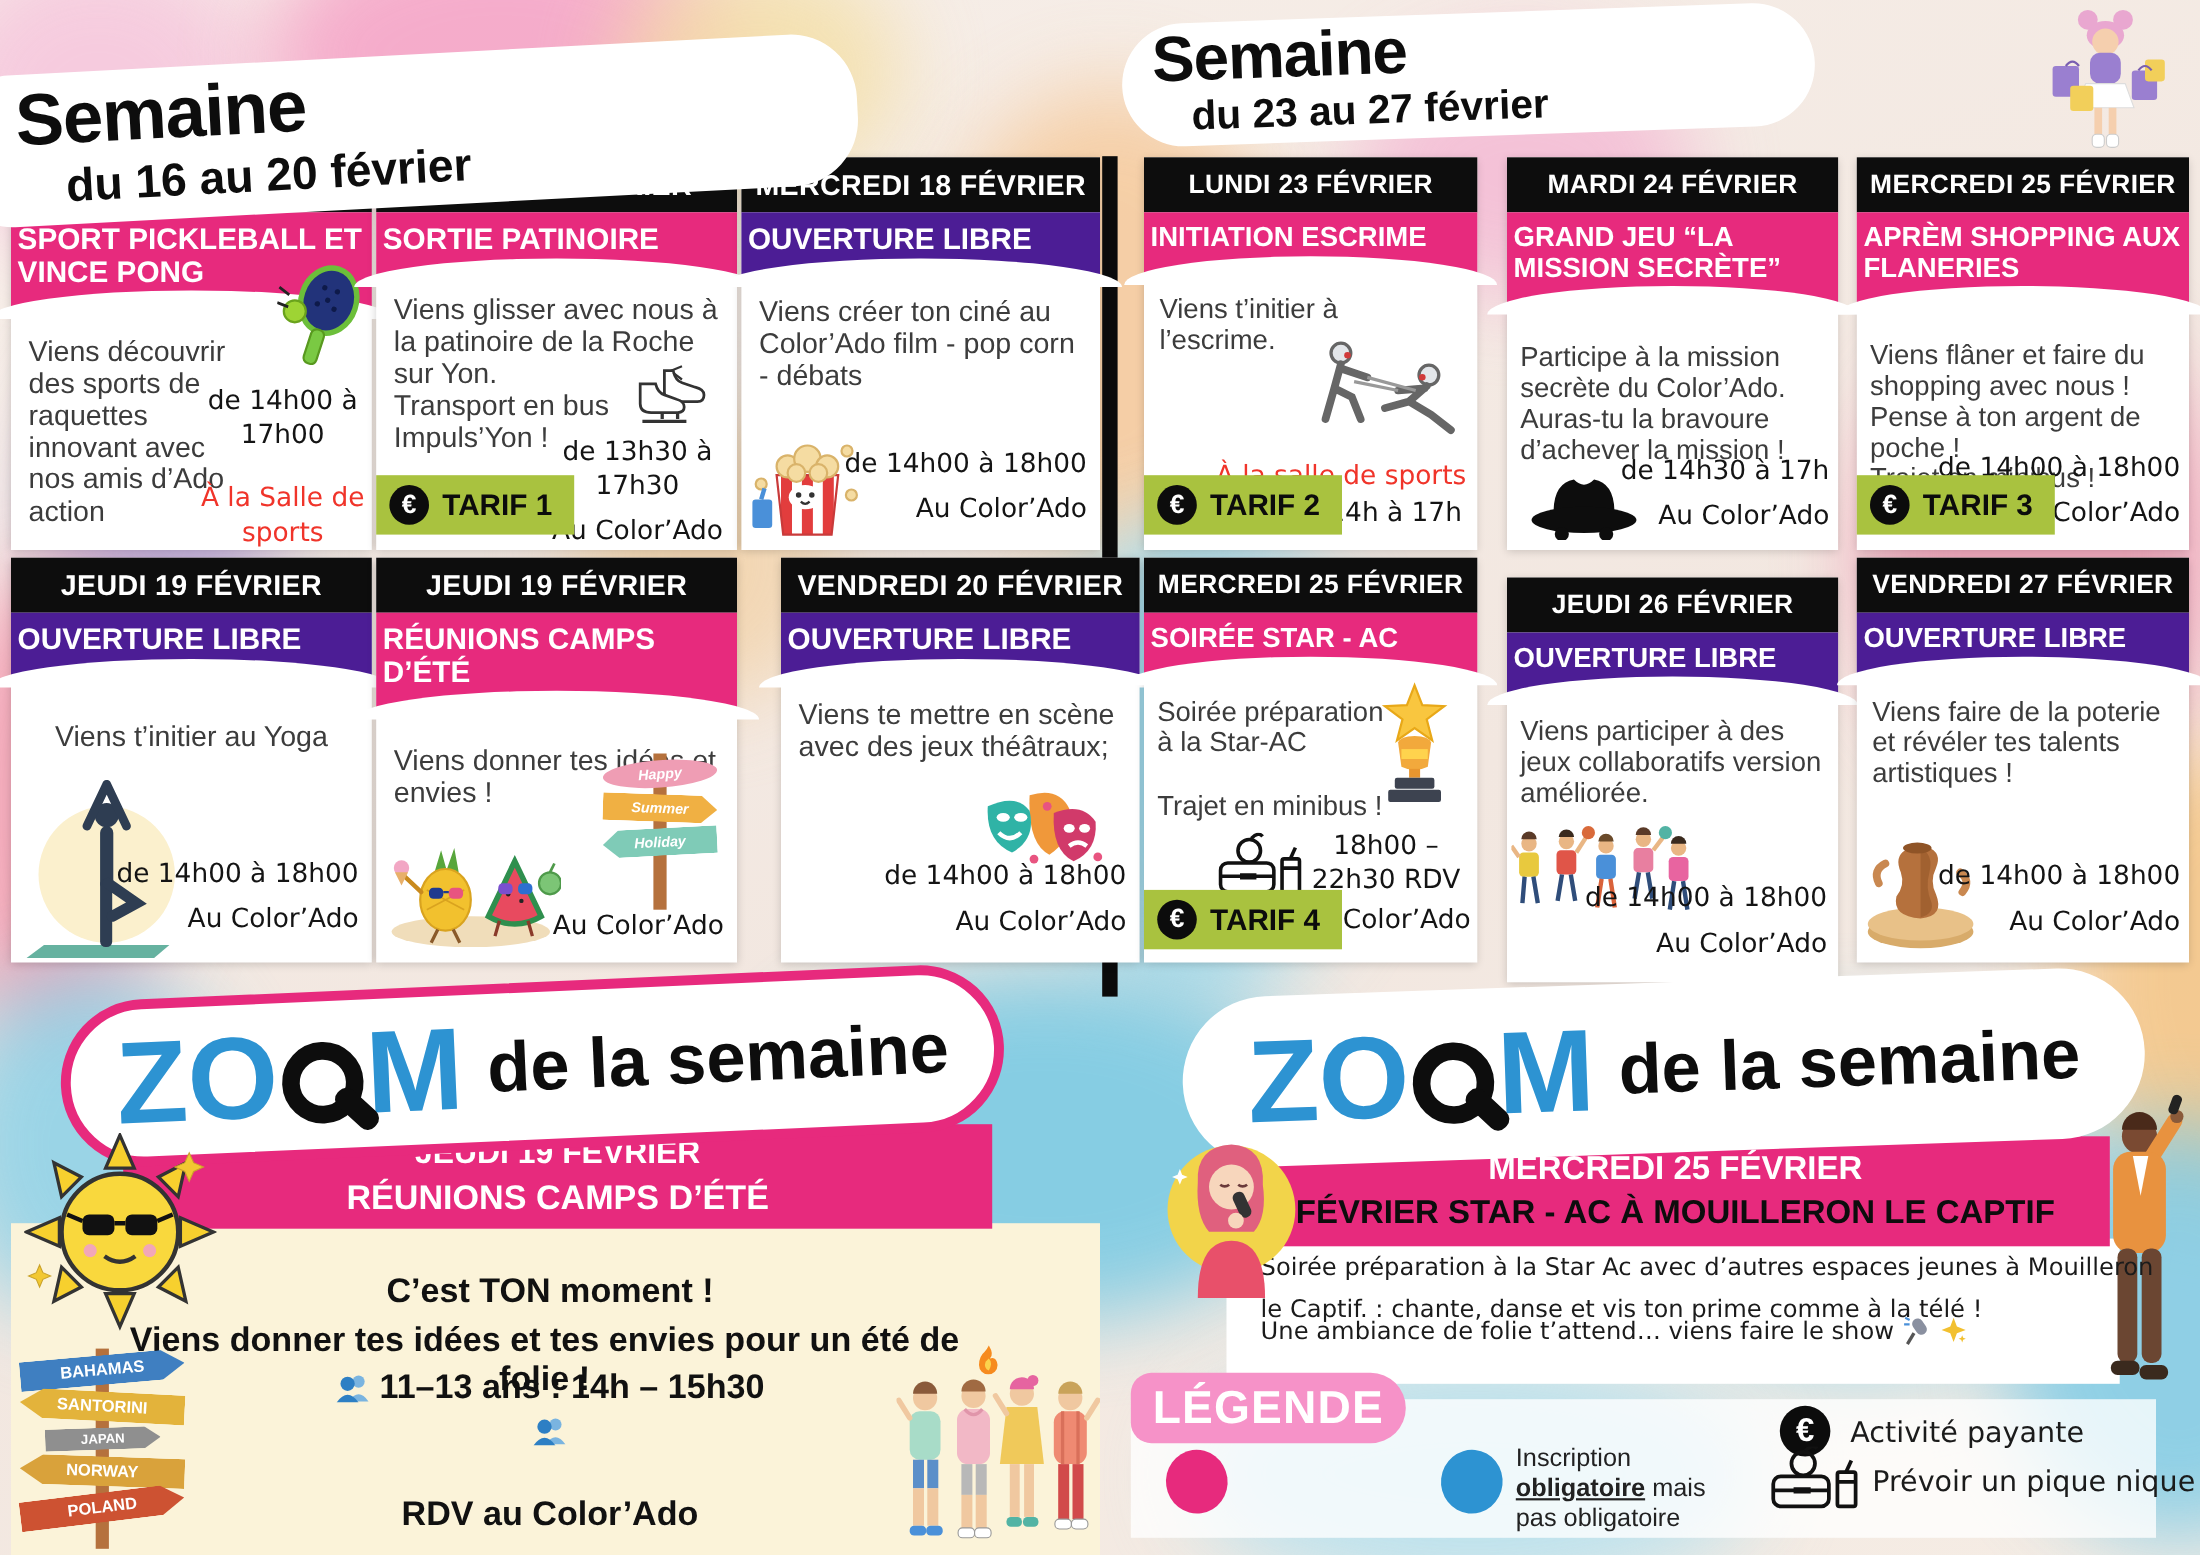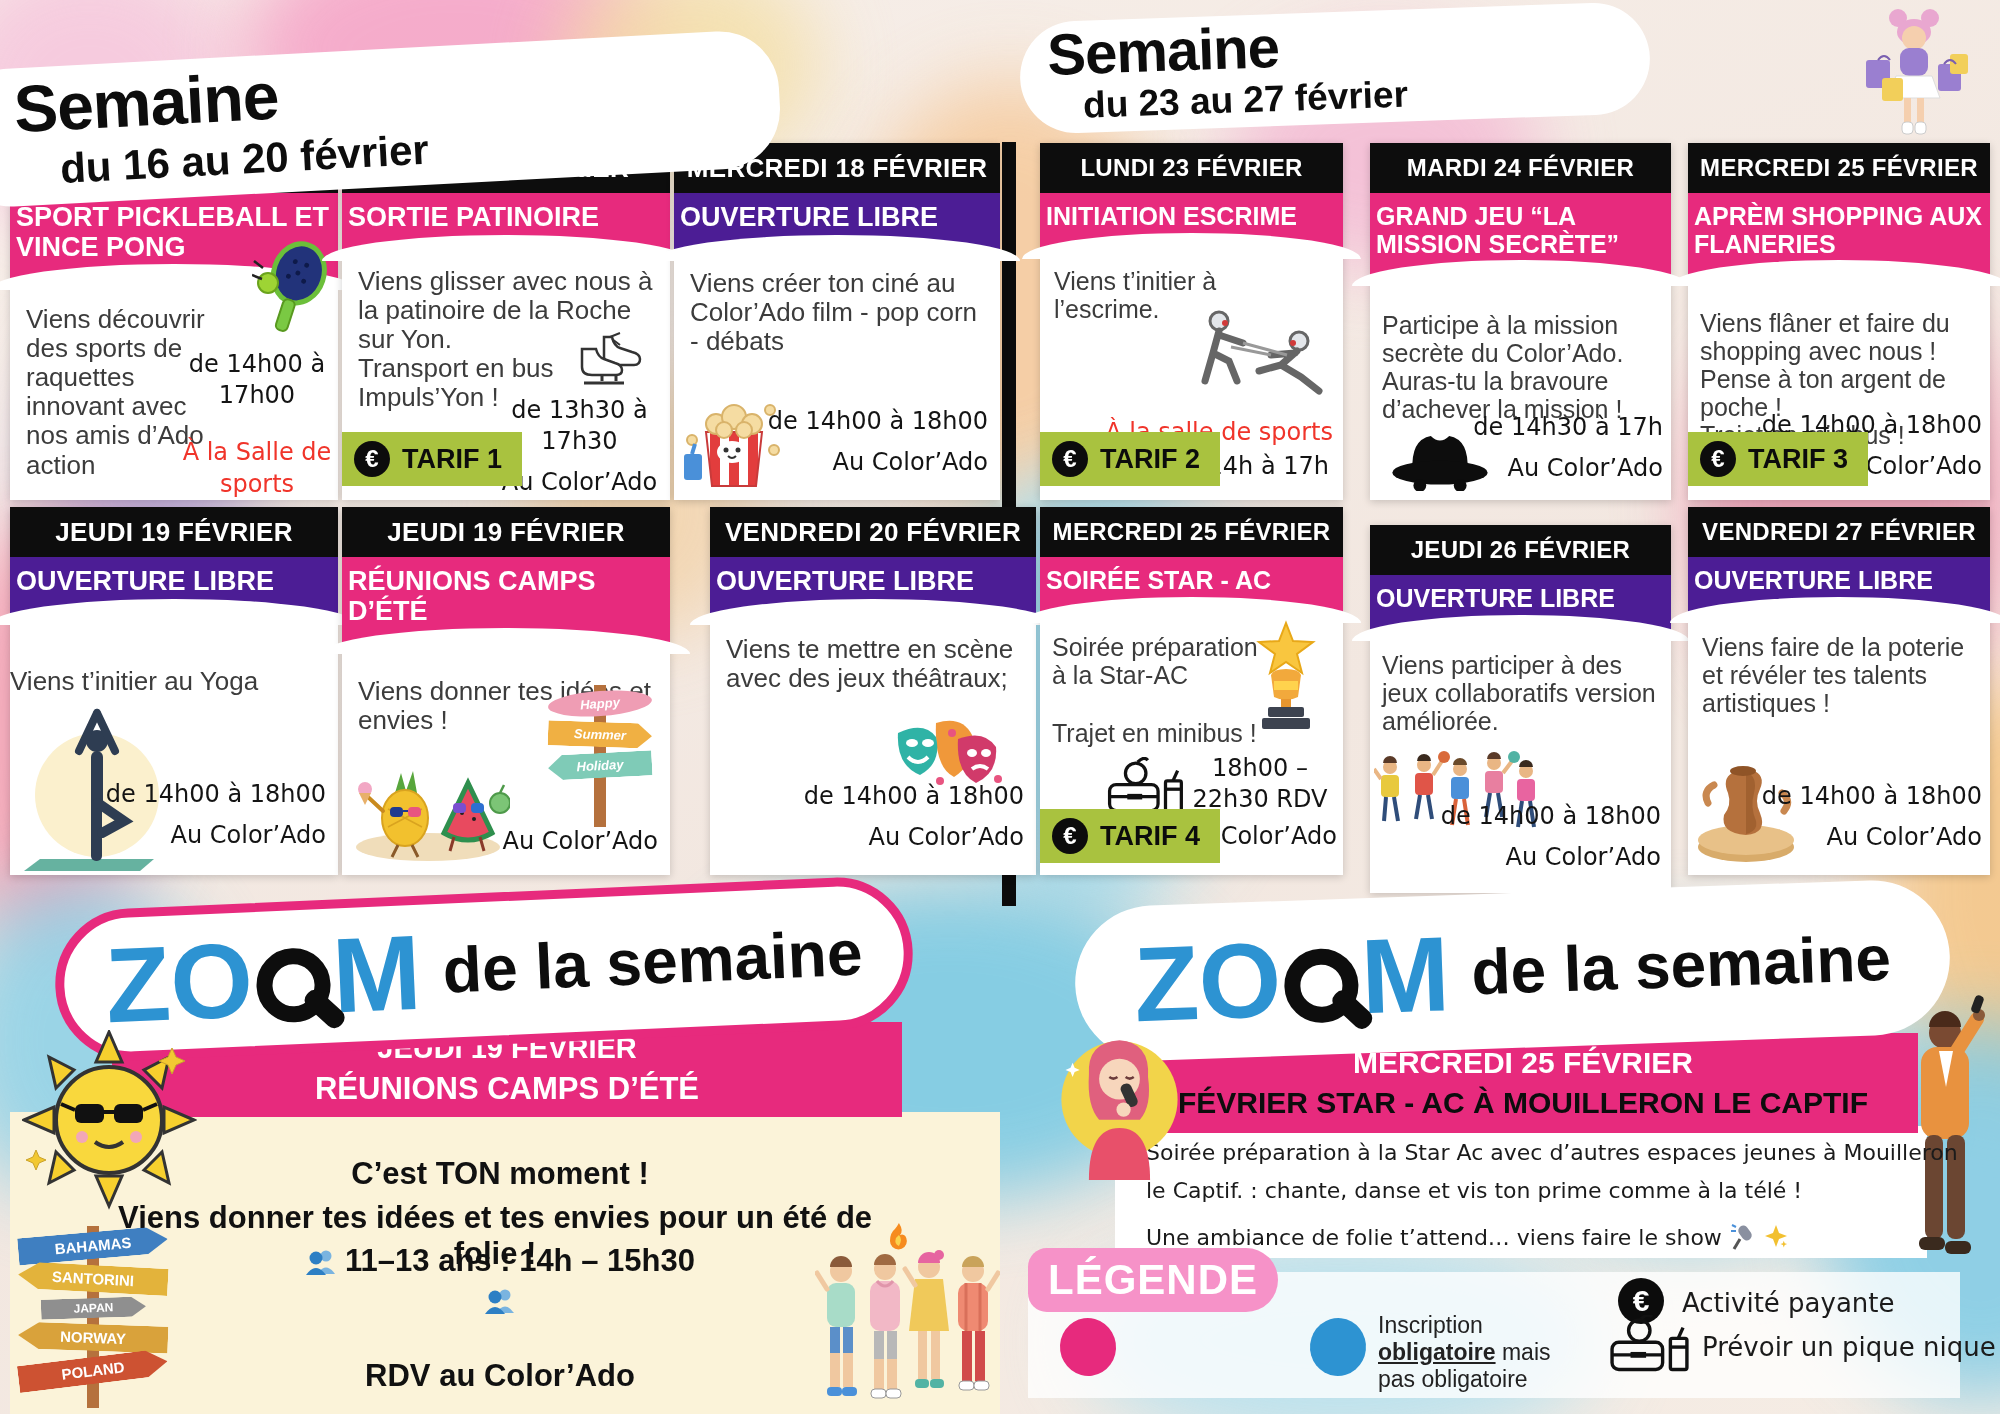--- a/index.html
+++ b/index.html
@@ -192,21 +192,21 @@
     </svg>
     <div class="tblock" style="right:12px;bottom:22px;text-align:right">
       <div>de 14h00 à 18h00</div>
       <div class="loc">Au Color’Ado</div>
     </div>
   </div>
 
   <div class="card p1" style="left:10px;top:507px;width:328px;height:368px">
     <div class="daybar">JEUDI 19 FÉVRIER</div>
     <div class="band blue">OUVERTURE LIBRE</div>
-    <p class="desc" style="left:0;top:160px;width:100%;text-align:left">Viens t’initier au Yoga</p>
+    <p class="desc" style="left:0;top:148px;width:100%;text-align:center">Viens t’initier au Yoga</p>
     <svg class="cicon" style="left:12px;top:196px" width="150" height="168" viewBox="0 0 150 168">
       <circle cx="75" cy="92" r="62" fill="#fbf0cd"></circle>
       <path d="M18 156 L132 156 L118 168 L2 168 Z" fill="#66b2a0"></path>
       <g fill="#2e3d52">
         <circle cx="75" cy="38" r="11"></circle>
         <path d="M75 10 L57 48 M75 10 L93 48" stroke="#2e3d52" stroke-width="8" stroke-linecap="round" fill="none"></path>
         <rect x="69" y="48" width="12" height="58" rx="6"></rect>
         <rect x="69" y="96" width="11" height="62" rx="5"></rect>
         <path d="M76 100 L102 118 L80 130" stroke="#2e3d52" stroke-width="10" stroke-linecap="round" fill="none"></path>
       </g>
@@ -586,21 +586,21 @@
     <rect x="26" y="242" width="26" height="13" rx="6" fill="#3a2a1e"></rect>
       <rect x="52" y="246" width="26" height="13" rx="6" fill="#3a2a1e"></rect>
   </svg>
 
   <div class="rl" style="left:1146px;top:1140px">
       <span>Soirée préparation à la Star Ac avec d’autres espaces jeunes à Mouilleron</span>
     </div>
   <div class="rl" style="left:1146px;top:1178px">
       <span>le Captif. : chante, danse et vis ton prime comme à la télé !</span>
     </div>
-  <div class="rl" style="left:1146px;top:1223px">
+  <div class="rl" style="left:1146px;top:1196px">
     <span>Une ambiance de folie t’attend… viens faire le show</span>
     <svg width="26" height="28" viewBox="0 0 26 28">
         <rect x="10" y="2" width="10" height="16" rx="5" fill="#8a90a0" transform="rotate(-35 15 10)"></rect>
         <path d="M10 16 L4 26" stroke="#555" stroke-width="3"></path>
         <path d="M2 2 l4 2 M1 8 l5 0" stroke="#4a90d9" stroke-width="2"></path>
       </svg>
     <svg width="24" height="26" viewBox="0 0 24 26">
         <path d="M12 1 l3 8 8 3 -8 3 -3 8 -3 -8 -8 -3 8 -3 Z" fill="#f2c030"></path>
         <path d="M21 18 l1.5 4 4 1.5 -4 1.5 -1.5 4 -1.5 -4 -4 -1.5 4 -1.5 Z" fill="#f2c030" transform="scale(.6) translate(12 10)"></path>
       </svg>

